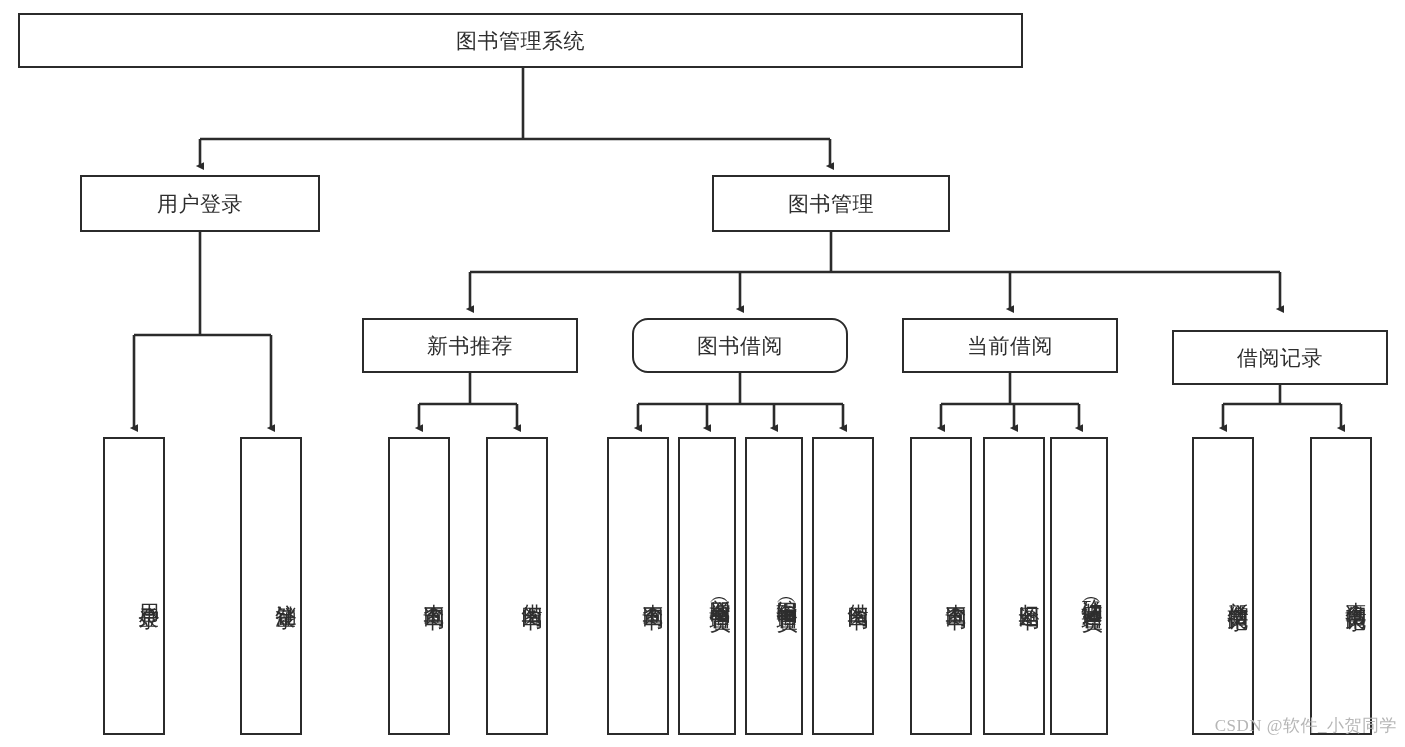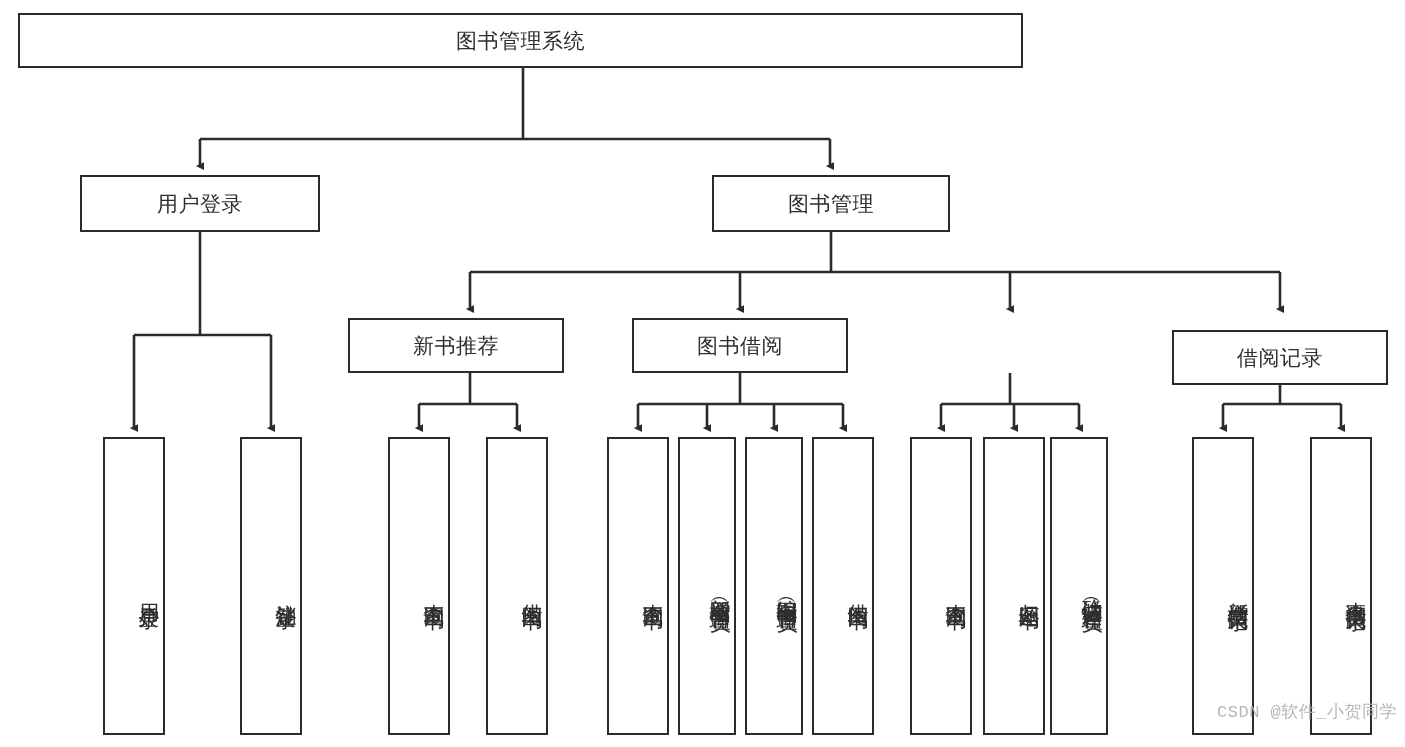--- a/index.html
+++ b/index.html
@@ -57,26 +57,26 @@
     white-space: pre-line;
     display: block;
   }
   .node .hlabel {
     display: block;
     white-space: nowrap;
   }
   #watermark {
     position: absolute;
     right: 8px;
-    bottom: 24px;
+    bottom: 10px;
     font-size: 17px;
     color: #b6b6b6;
     letter-spacing: 0.5px;
     white-space: nowrap;
-    font-family: Liberation Mono, monospace;
+    font-family: Liberation Serif, serif;
   }
 </style>
 </head>
 <body>
 
 <div id="canvas">
 
   <svg id="connectors" viewBox="0 0 1405 747" xmlns="http://www.w3.org/2000/svg">
     <defs>
       <marker id="arrow" markerWidth="9" markerHeight="9" refX="4.2" refY="4.4" orient="auto" markerUnits="userSpaceOnUse">
@@ -131,25 +131,28 @@
     <span class="hlabel">图书管理系统</span>
   </div>
 
   <div class="node horiz" style="left:80px;top:175px;width:240px;height:57px;">
     <span class="hlabel">用户登录</span>
   </div>
   <div class="node horiz" style="left:712px;top:175px;width:238px;height:57px;text-align:right;">
     <span class="hlabel">图书管理</span>
   </div>
 
-  <div class="node horiz" style="left:348px;top:318px;width:216px;height:55px;">
+  <div class="node horiz" style="left:362px;top:318px;width:216px;height:55px;">
     <span class="hlabel">新书推荐</span>
   </div>
-  <div class="node horiz" style="left:632px;top:318px;width:216px;height:55px;">
+  <div class="node horiz" style="left:632px;top:318px;width:216px;height:55px;border-radius:16px;">
     <span class="hlabel">图书借阅</span>
+  </div>
+  <div class="node horiz" style="left:902px;top:318px;width:216px;height:55px;">
+    <span class="hlabel">当前借阅</span>
   </div>
   <div class="node horiz" style="left:1172px;top:330px;width:216px;height:55px;">
     <span class="hlabel">借阅记录</span>
   </div>
 
   <div class="node vert" style="left:103px;top:437px;width:62px;height:298px;">
     <span class="vlabel">用户登录</span>
   </div>
   <div class="node vert" style="left:240px;top:437px;width:62px;height:298px;">
     <span class="vlabel">注销登录</span>

